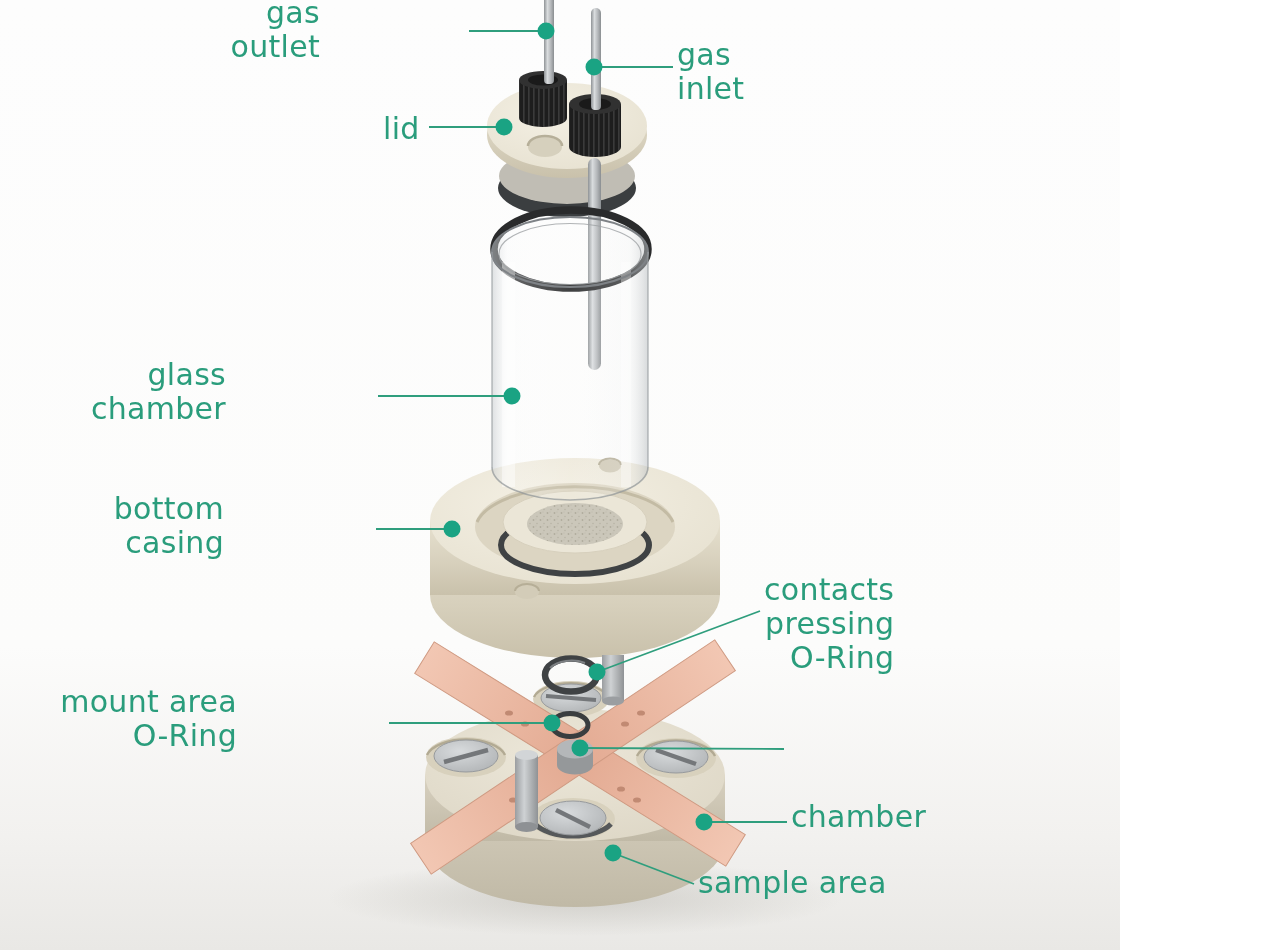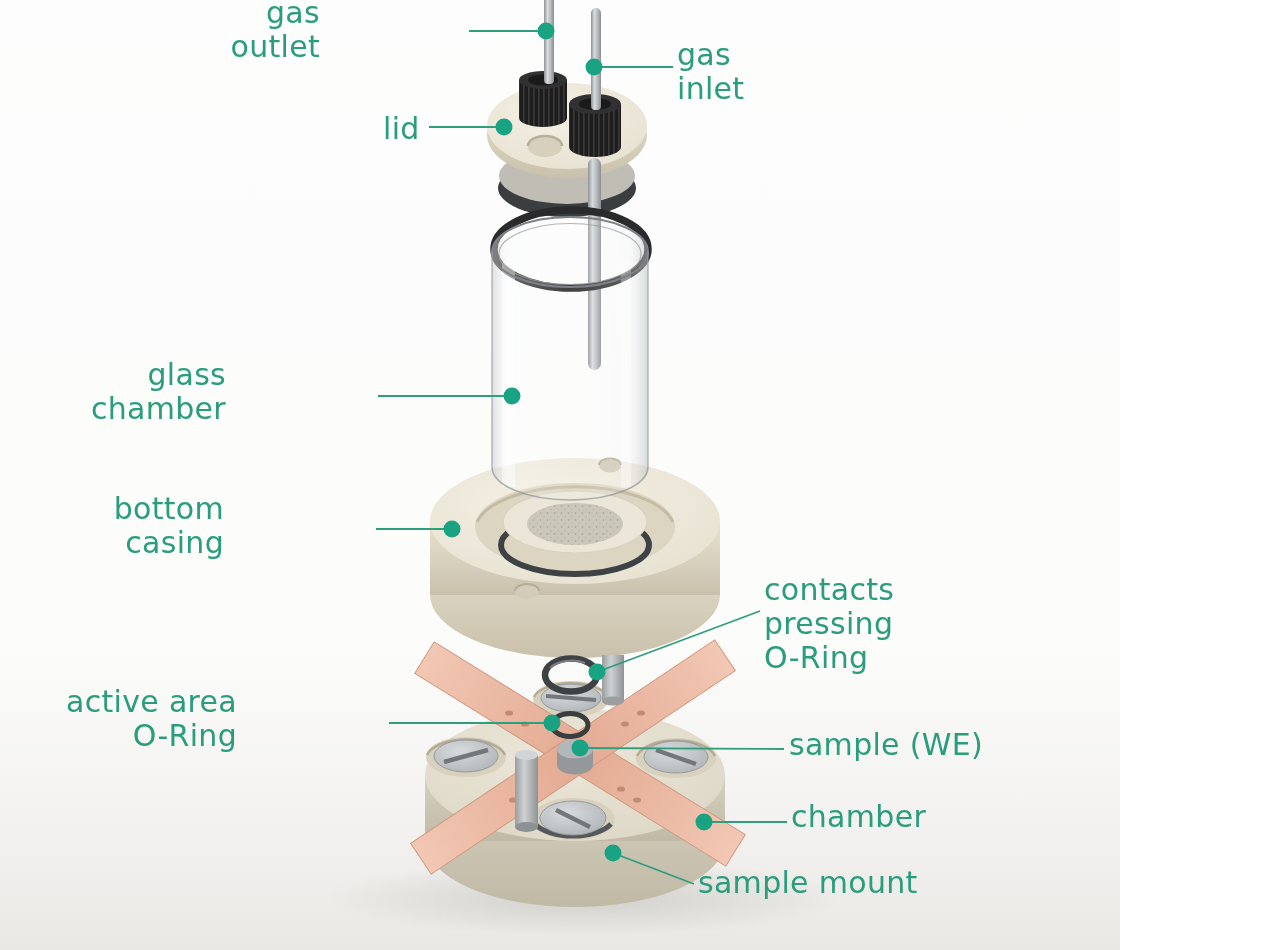--- a/index.html
+++ b/index.html
@@ -242,22 +242,21 @@
 
 <div class="label r" style="top:-4px;  right:800px;">gas
 outlet</div>
 <div class="label l" style="top:38px;  left:677px;">gas
 inlet</div>
 <div class="label l" style="top:112px; left:383px;">lid</div>
 <div class="label r" style="top:358px; right:894px;">glass
 chamber</div>
 <div class="label r" style="top:492px; right:896px;">bottom
 casing</div>
-<div class="label l" style="top:573px; left:764px;">contacts
+<div class="label l" style="top:573px; left:764px;text-align:right;">contacts
 pressing
 O-Ring</div>
-<div class="label r" style="top:685px; right:883px;">active area
+<div class="label r" style="top:685px; right:883px;">mount area
 O-Ring</div>
-<div class="label l" style="top:728px; left:789px;">sample (WE)</div>
 <div class="label l" style="top:800px; left:791px;">chamber</div>
-<div class="label l" style="top:866px; left:698px;">sample mount</div>
+<div class="label l" style="top:866px; left:698px;">sample area</div>
 
 </div>
 
 </body></html>

